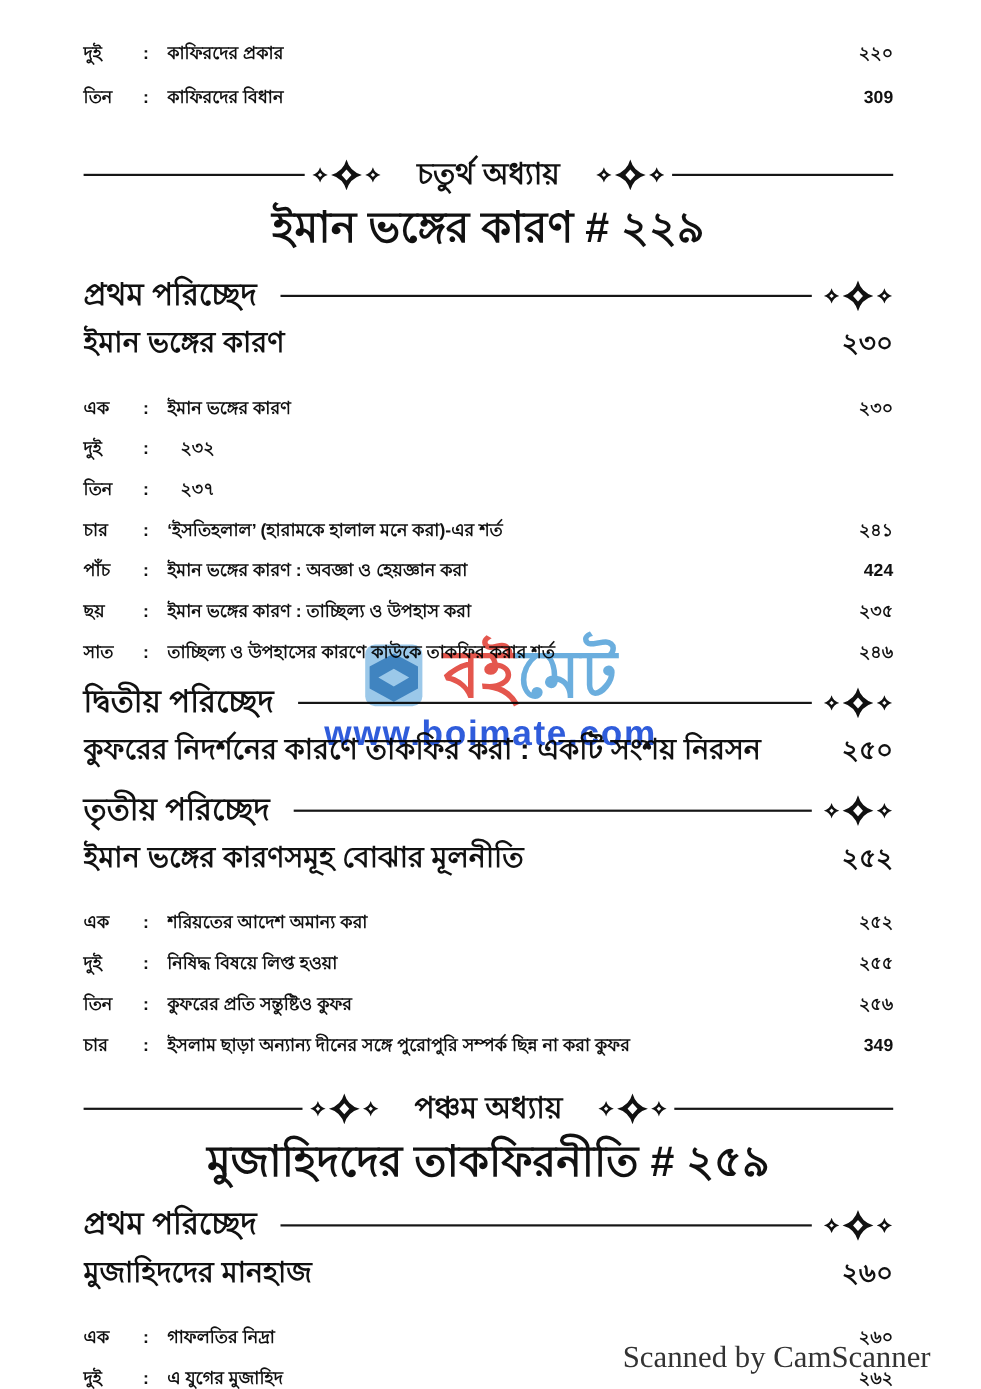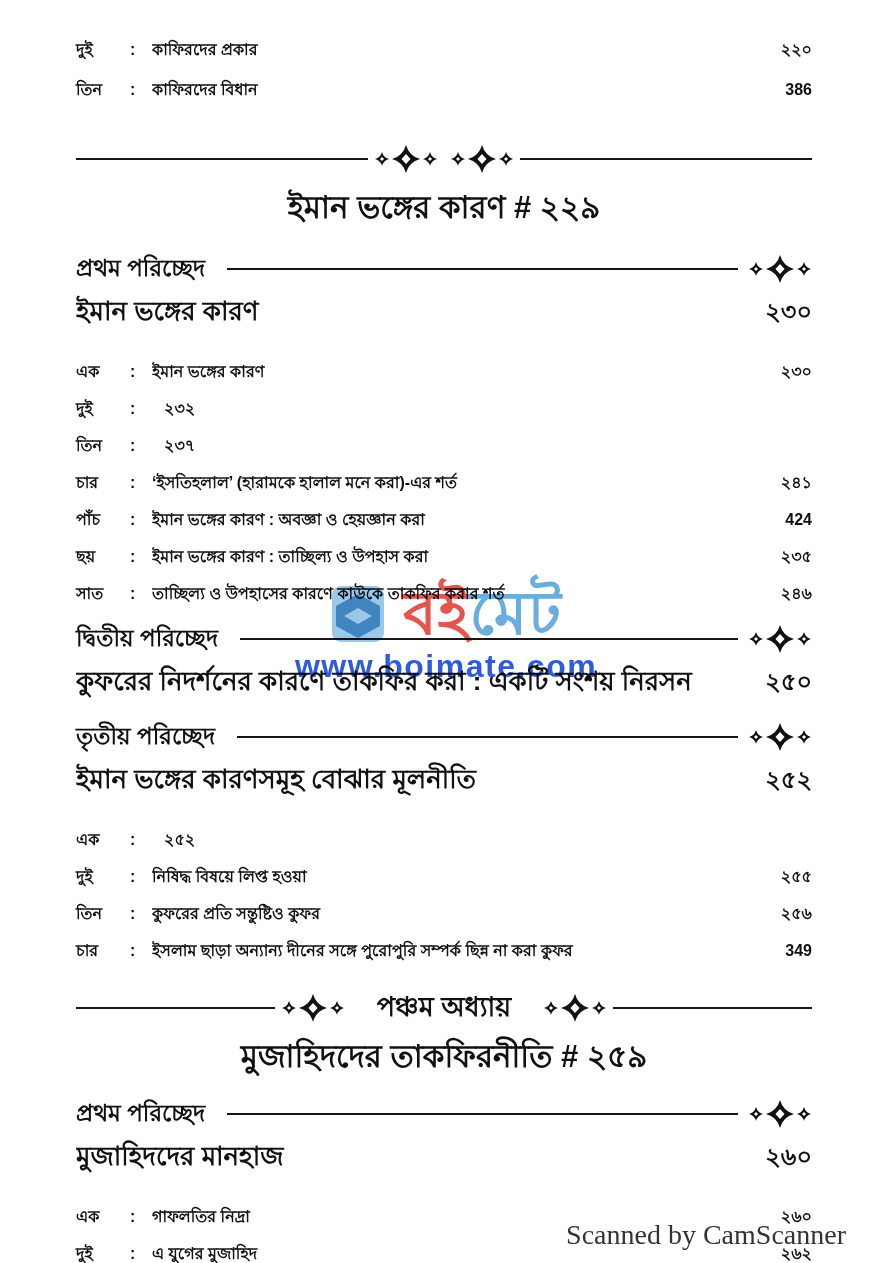--- a/index.html
+++ b/index.html
@@ -38,21 +38,21 @@
     line-height:46px;
     height:46px;
   }
   .hrow .ttl{flex:1;white-space:nowrap;overflow:hidden;}
   .hrow .pg{flex:none;margin-left:12px;font-size:24px;}
   
   .sec{
     display:flex;
     align-items:center;
     height:38px;
-    font-size:23px;
+    font-size:28px;
     font-weight:bold;
   }
   .sec .sec-line{flex:1;height:2px;background:#161616;margin:0 10px 0 22px;}
   .sec .orn{flex:none;display:flex;align-items:center;}
   
   .chap{
     display:flex;
     align-items:center;
     height:46px;
   }
@@ -60,21 +60,21 @@
   .chap .chap-title{
     flex:none;
     font-size:27px;
     font-weight:bold;
     margin:0 26px;
     white-space:nowrap;
   }
   .chap .orn{flex:none;display:flex;align-items:center;margin:0 6px;}
   .chap-sub{
     text-align:center;
-    font-size:31px;
+    font-size:39px;
     font-weight:bold;
     line-height:48px;
     height:48px;
   }
   
   .mt-intro{margin-top:30px;}
   .mt-chap4{margin-top:26px;}
   .mt-sub{margin-top:2px;}
   .mt-sec1{margin-top:18px;}
   .mt-sec2{margin-top:8px;}
@@ -136,35 +136,36 @@
   <div class="row intro mt-intro">
     <span class="lbl">দুই</span>
     <span class="sep">:</span>
     <span class="ttl">কাফিরদের প্রকার</span>
     <span class="pg">২২০</span>
   </div>
   <div class="row intro">
     <span class="lbl">তিন</span>
     <span class="sep">:</span>
     <span class="ttl">কাফিরদের বিধান</span>
-    <span class="pg">386</span>
+    <span class="pg">309</span>
   </div>
 
   <div class="chap mt-chap4">
     <span class="chap-line"></span>
     <span class="orn">
       <svg width="64" height="32" viewBox="0 0 64 32">
         <path d="M8 9 Q9.5 14.5 15 16 Q9.5 17.5 8 23 Q6.5 17.5 1 16 Q6.5 14.5 8 9 Z" fill="#111"></path>
         <path d="M8 14 L10 16 L8 18 L6 16 Z" fill="#fff"></path>
         <path d="M32 2 Q35 13 46 16 Q35 19 32 30 Q29 19 18 16 Q29 13 32 2 Z" fill="#111"></path>
         <path d="M32 11 L36.5 16 L32 21 L27.5 16 Z" fill="#fff"></path>
         <path d="M56 9 Q57.5 14.5 63 16 Q57.5 17.5 56 23 Q54.5 17.5 49 16 Q54.5 14.5 56 9 Z" fill="#111"></path>
         <path d="M56 14 L58 16 L56 18 L54 16 Z" fill="#fff"></path>
       </svg>
     </span>
+    <span class="chap-title">চতুর্থ অধ্যায়</span>
     <span class="orn">
       <svg width="64" height="32" viewBox="0 0 64 32">
         <path d="M8 9 Q9.5 14.5 15 16 Q9.5 17.5 8 23 Q6.5 17.5 1 16 Q6.5 14.5 8 9 Z" fill="#111"></path>
         <path d="M8 14 L10 16 L8 18 L6 16 Z" fill="#fff"></path>
         <path d="M32 2 Q35 13 46 16 Q35 19 32 30 Q29 19 18 16 Q29 13 32 2 Z" fill="#111"></path>
         <path d="M32 11 L36.5 16 L32 21 L27.5 16 Z" fill="#fff"></path>
         <path d="M56 9 Q57.5 14.5 63 16 Q57.5 17.5 56 23 Q54.5 17.5 49 16 Q54.5 14.5 56 9 Z" fill="#111"></path>
         <path d="M56 14 L58 16 L56 18 L54 16 Z" fill="#fff"></path>
       </svg>
     </span>
@@ -266,20 +267,21 @@
     </span>
   </div>
   <div class="hrow">
     <span class="ttl">ইমান ভঙ্গের কারণসমূহ বোঝার মূলনীতি</span>
     <span class="pg">২৫২</span>
   </div>
 
   <div class="row mt-items">
     <span class="lbl">এক</span>
     <span class="sep">:</span>
+    <span class="ttl">শরিয়তের আদেশ অমান্য করা</span>
     <span class="pg">২৫২</span>
   </div>
   <div class="row">
     <span class="lbl">দুই</span>
     <span class="sep">:</span>
     <span class="ttl">নিষিদ্ধ বিষয়ে লিপ্ত হওয়া</span>
     <span class="pg">২৫৫</span>
   </div>
   <div class="row">
     <span class="lbl">তিন</span>

